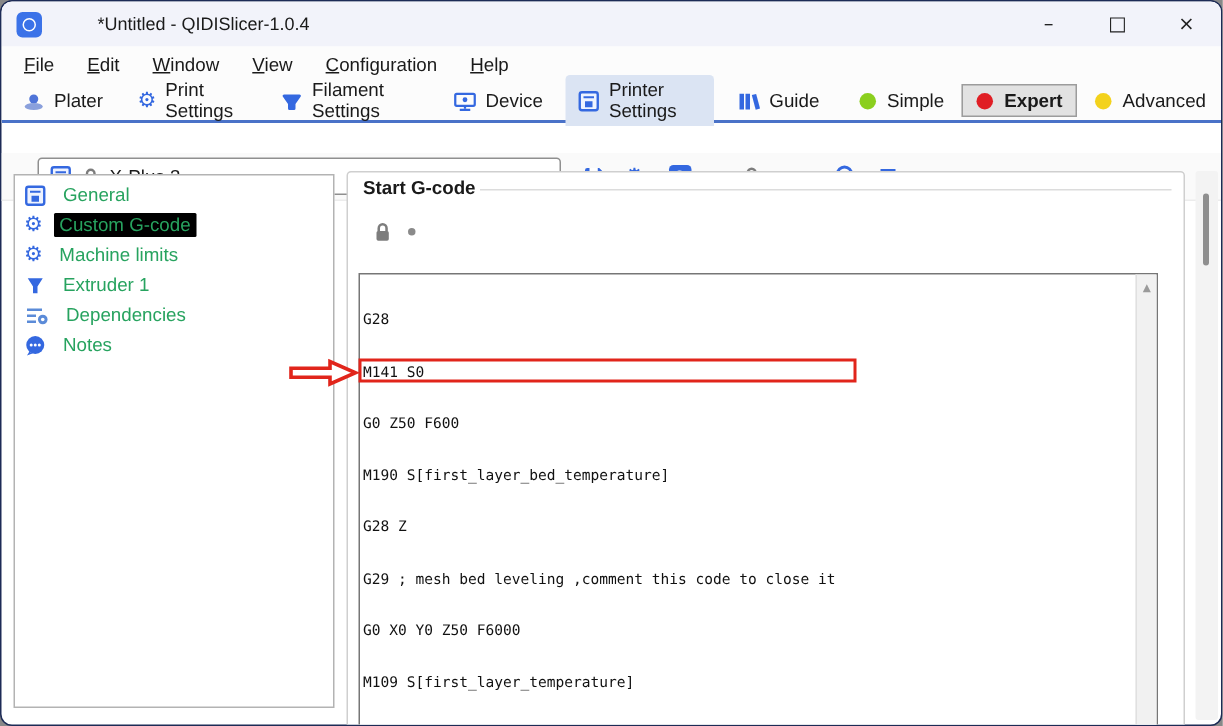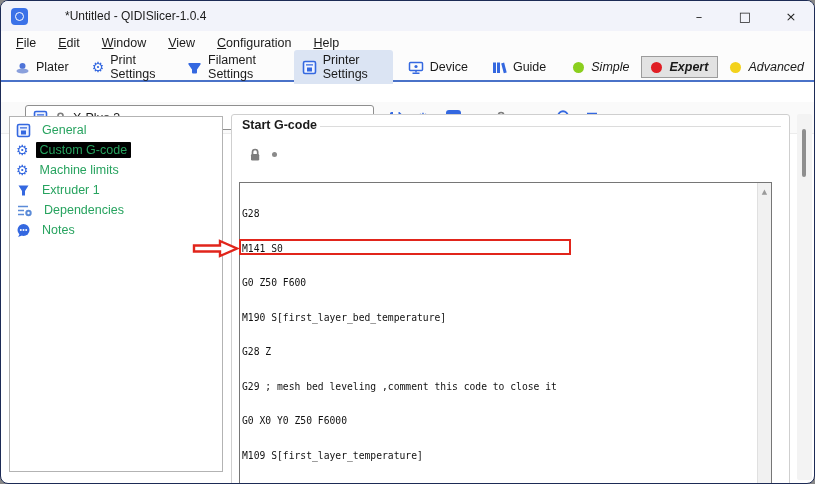--- a/index.html
+++ b/index.html
@@ -18,21 +18,21 @@
   .winbtn { width:46px; height:30px; display:flex; align-items:center; justify-content:center; font-size:13px; color:#222; font-family:"DejaVu Sans",sans-serif; }
   
   .menubar { height:23px; background:#fcfcfc; display:flex; align-items:center; padding-left:4px; font-size:12.5px; }
   .menu-item { padding:2px 11px; }
   .mn-first { text-decoration:underline; }
   
   .tabbar { height:28px; background:#fcfcfc; display:flex; align-items:center; padding:0 0 0 6px; border-bottom:2px solid #4a72c8; }
   .tab { display:flex; align-items:center; gap:6px; padding:3px 8px; margin-right:7px; font-size:12.5px; border-radius:3px 3px 0 0; }
   .tab.selected { background:#dbe4f3; }
   .modes { margin-left:auto; display:flex; align-items:center; }
-  .mode { display:flex; align-items:center; gap:7px; padding:3px 9px; font-size:12.5px; margin-left:2px; border:1px solid transparent;font-style:italic; }
+  .mode { display:flex; align-items:center; gap:7px; padding:3px 9px; font-size:12.5px; margin-left:2px; border:1px solid transparent; }
   .mode.selected { background:#e2e2e2; border:1px solid #9c9c9c; font-weight:bold; }
   .dot11 { width:11px; height:11px; border-radius:50%; display:inline-block; }
   
   .toolbar { height:32px; background:#fafafa; display:flex; align-items:center; padding-left:24px; border-bottom:1px solid #ececec;margin-top:20px; }
   .combo { width:349px; height:25px; background:#fff; border:1px solid #8f8f8f; border-radius:3px; display:flex; align-items:center; gap:6px; padding:0 7px; font-size:12.5px; }
   .combo .chev { margin-left:auto; }
   .tbtn { display:flex; align-items:center; justify-content:center; width:22px; height:22px; }
   
   .ic { display:inline-flex; align-items:center; justify-content:center; }
   .gear-glyph { font-family:"DejaVu Sans",sans-serif; color:#3468e0; font-size:14px; line-height:1; }
@@ -99,40 +99,40 @@
       <span>Print Settings</span>
     </span>
     <span class="tab">
       <span class="ic">
           <svg width="15" height="15">
             <path d="M2.5,3 h10 a1,1 0 0 1 1,1.4 l-3.5,5 v3 a1,1 0 0 1 -1,1 h-3 a1,1 0 0 1 -1,-1 v-3 l-3.5,-5 a1,1 0 0 1 1,-1.4 z" fill="#3468e0"></path>
           </svg>
         </span>
       <span>Filament Settings</span>
     </span>
-    <span class="tab selected">
-      <span class="ic">
-          <svg width="15" height="15">
-            <rect x="1.5" y="1.5" width="12" height="12" rx="1.5" fill="#eef3ff" stroke="#3468e0" stroke-width="1.6"></rect>
-            <rect x="5" y="7.5" width="5" height="4" fill="#3468e0"></rect>
-            <line x1="4" y1="4.8" x2="11" y2="4.8" stroke="#3468e0" stroke-width="1.3"></line>
-          </svg>
-        </span>
-      <span>Printer Settings</span>
-    </span>
     <span class="tab">
       <span class="ic">
           <svg width="16" height="15">
             <rect x="1.5" y="2.5" width="13" height="8" rx="1" fill="none" stroke="#3468e0" stroke-width="1.5"></rect>
             <circle cx="8" cy="6.5" r="1.6" fill="#3468e0"></circle>
             <line x1="8" y1="10.5" x2="8" y2="12.5" stroke="#3468e0" stroke-width="1.5"></line>
             <line x1="4.5" y1="13.3" x2="11.5" y2="13.3" stroke="#3468e0" stroke-width="1.5"></line>
           </svg>
         </span>
       <span>Device</span>
+    </span>
+    <span class="tab selected">
+      <span class="ic">
+          <svg width="15" height="15">
+            <rect x="1.5" y="1.5" width="12" height="12" rx="1.5" fill="#eef3ff" stroke="#3468e0" stroke-width="1.6"></rect>
+            <rect x="5" y="7.5" width="5" height="4" fill="#3468e0"></rect>
+            <line x1="4" y1="4.8" x2="11" y2="4.8" stroke="#3468e0" stroke-width="1.3"></line>
+          </svg>
+        </span>
+      <span>Printer Settings</span>
     </span>
     <span class="tab">
       <span class="ic">
           <svg width="16" height="15">
             <rect x="2" y="2.5" width="3" height="10.5" fill="#3468e0"></rect>
             <rect x="6" y="2.5" width="3" height="10.5" fill="#3468e0"></rect>
             <path d="M10.2,3.4 l2.9,-0.8 2.6,9.8 -2.9,0.8 z" fill="#3468e0"></path>
           </svg>
         </span>
       <span>Guide</span>

